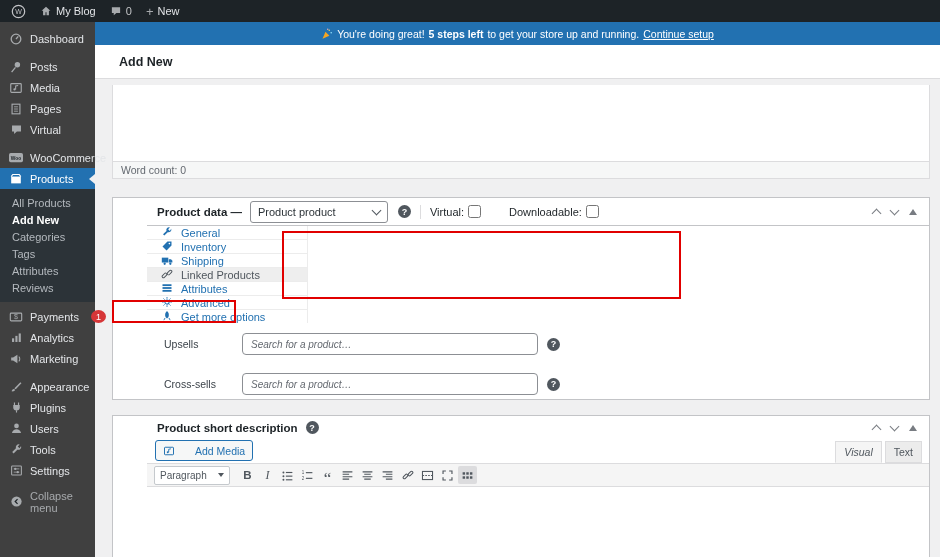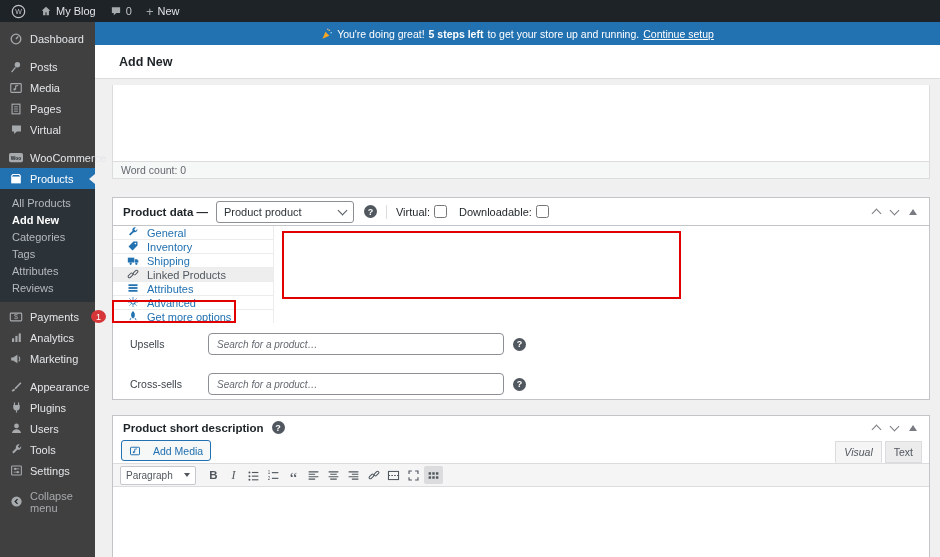--- a/index.html
+++ b/index.html
@@ -36,34 +36,34 @@
   .pagehead{position:absolute;left:0;top:23px;width:845px;height:33px;background:#fff;border-bottom:1px solid #dcdcde;
             display:flex;align-items:center;}
   .pagehead .title{padding-left:24px;font-size:12.5px;font-weight:600;color:#1d2327;}
   
   .box1{position:absolute;left:17px;top:63px;width:816px;height:93px;background:#fff;
         border:1px solid #dcdcde;border-top:none;}
   .box1 .statusbar{position:absolute;left:0;bottom:0;width:100%;height:17px;background:#f6f7f7;
                    border-top:1px solid #dcdcde;font-size:10.5px;color:#646970;display:flex;align-items:center;
                    padding-left:8px;box-sizing:border-box;}
   
-  .panel{position:absolute;background:#fff;border:1px solid #c3c4c7;box-sizing:border-box;}
+  .panel{position:absolute;background:#fff;border:1px solid #c3c4c7;box-sizing:border-box;padding-left:34px;}
   .pd-panel{left:17px;top:175px;width:818px;height:203px;}
   .p-head{height:27px;border-bottom:1px solid #c3c4c7;display:flex;align-items:center;padding:0 10px;gap:0;}
   .p-title{font-size:11.5px;font-weight:bold;color:#1d2327;white-space:nowrap;}
   .selectbox{margin-left:8px;width:122px;height:20px;border:1px solid #8c8f94;border-radius:3px;background:#fff;
              display:flex;align-items:center;justify-content:space-between;padding:0 7px;font-size:11px;color:#2c3338;cursor:pointer;}
   .chev{width:6px;height:6px;border-right:1.5px solid #50575e;border-bottom:1.5px solid #50575e;
         transform:rotate(45deg);margin-top:-3px;}
   .help{width:13px;height:13px;border-radius:50%;background:#50575e;color:#fff;font-size:9px;font-weight:bold;
         display:inline-flex;align-items:center;justify-content:center;flex:none;cursor:pointer;}
   .vdiv{width:1px;height:14px;background:#dcdcde;margin:0 9px;}
   .cklabel{font-size:11px;color:#1d2327;display:flex;align-items:center;gap:4px;}
   .cklabel input{width:13px;height:13px;margin:0;}
-  .dl{margin-left:12px;justify-content:space-between;}
+  .dl{margin-left:28px;justify-content:space-between;}
   .sorters{margin-left:auto;display:flex;align-items:center;gap:11px;padding-right:2px;}
   .s-chev{width:6px;height:6px;border-right:1.6px solid #787c82;border-bottom:1.6px solid #787c82;cursor:pointer;}
   .up{transform:rotate(-135deg);margin-top:3px;} .down{transform:rotate(45deg);margin-top:-2px;}
   .tri{width:0;height:0;border-left:4px solid transparent;border-right:4px solid transparent;
        border-bottom:6px solid #787c82;cursor:pointer;}
   .pd-body{display:flex;height:174px;flex-direction:column;}
   .pd-tabs{width:160px;border-right:1px solid #ececec;flex:none;display:flex;flex-direction:column;}
   .pd-tab{flex:1;display:flex;align-items:center;gap:7px;padding-left:14px;font-size:11px;color:#2271b1;
           border-bottom:1px solid #ececec;cursor:pointer;background:#fff;}
   .pd-tab .ticon{width:13px;height:13px;display:inline-flex;color:#2271b1;flex:none;}
@@ -74,21 +74,21 @@
   .fieldrow + .fieldrow{margin-top:18px;}
   .f-label{width:78px;font-size:10.5px;color:#3c434a;flex:none;}
   .f-input{width:278px;height:20px;border:1px solid #8c8f94;border-radius:4px;font-size:10px;padding:0 8px;
            color:#2c3338;font-family:"Liberation Sans",sans-serif;font-style:italic;}
   .f-input::placeholder{color:#646970;}
   .fieldrow .help{margin-left:9px;}
   
   .sd-panel{left:17px;top:393px;width:818px;height:164px;}
   .sd-head{height:23px;display:flex;align-items:center;padding:0 10px;gap:8px;}
   .ed-tools{position:relative;height:24px;background:#fff;padding-left:8px;display:flex;align-items:flex-end;}
-  .addmedia{height:19px;display:inline-flex;align-items:center;gap:12px;padding:0 7px;background:#f6f7f7;
+  .addmedia{height:19px;display:inline-flex;align-items:center;gap:20px;padding:0 7px;background:#f6f7f7;
             border:1px solid #2271b1;border-radius:3px;color:#2271b1;font-size:10.5px;cursor:pointer;margin-bottom:2px;}
   .ed-tabs{position:absolute;right:7px;bottom:0;display:flex;}
   .ed-tab{height:20px;display:flex;align-items:center;padding:0 8px;font-size:10.5px;color:#50575e;
           border:1px solid #dcdcde;cursor:pointer;background:#ececec;margin-left:3px;}
   .ed-tab.active{background:#f5f5f5;border-bottom-color:#f5f5f5;font-style:italic;}
   .toolbar{height:22px;background:#f5f5f5;border-top:1px solid #dcdcde;border-bottom:1px solid #dcdcde;
            display:flex;align-items:center;padding-left:7px;gap:1px;}
   .para{width:64px;height:17px;background:#fff;border:1px solid #c5c9cd;border-radius:2px;font-size:10px;
         color:#50575e;display:flex;align-items:center;justify-content:space-between;padding:0 5px;cursor:pointer;margin-right:7px;}
   .ptri{width:0;height:0;border-left:3.5px solid transparent;border-right:3.5px solid transparent;border-top:4.5px solid #50575e;}

